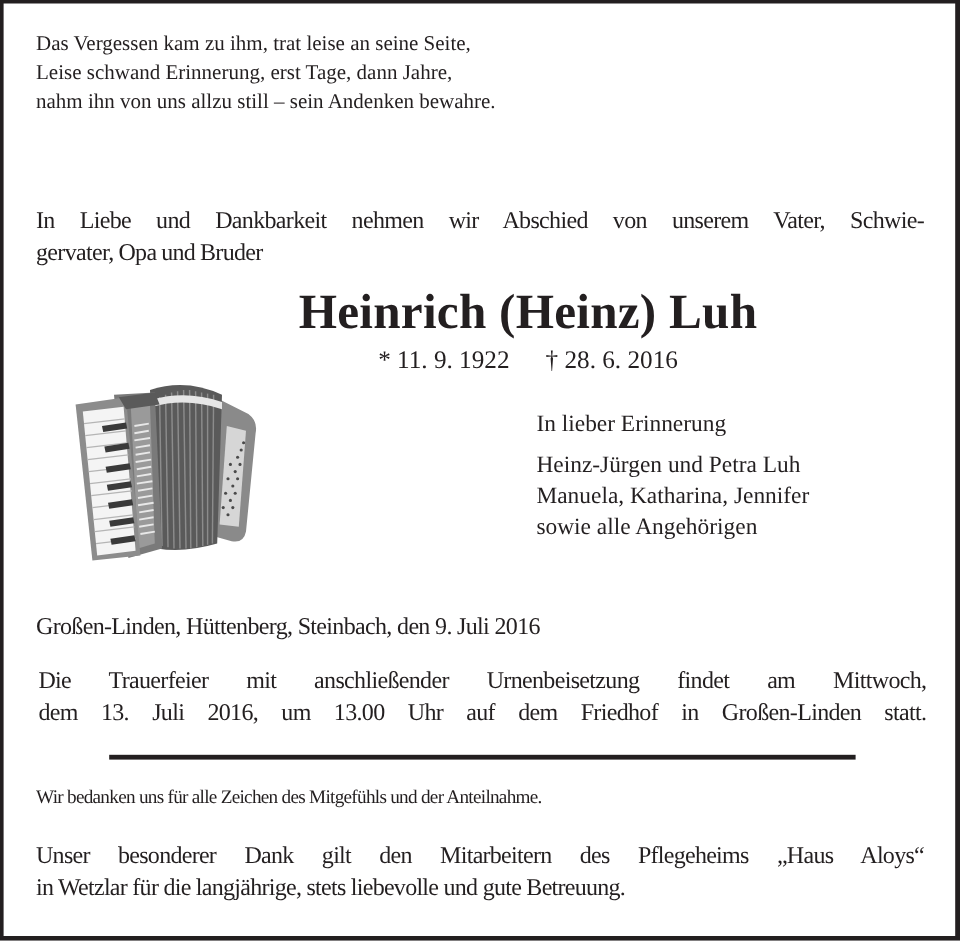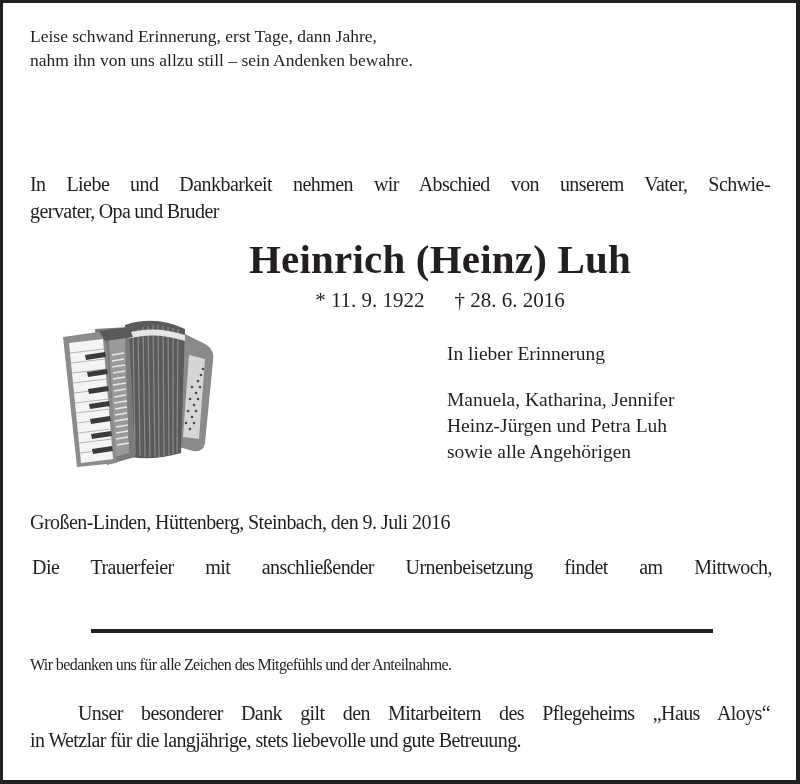--- a/index.html
+++ b/index.html
@@ -23,42 +23,43 @@
 
     .name { left: 170px; width: 540px; top: 234px; text-align: center; font-weight: bold;
             font-size: 41px; line-height: 50px; letter-spacing: 0.2px; white-space: nowrap; }
     .dates { left: 170px; width: 540px; top: 287px; text-align: center;
              font-size: 21px; line-height: 26px; white-space: nowrap; }
     .dates .gap { display: inline-block; width: 30px; }
 
     .accordion { left: 55px; top: 315px; width: 170px; height: 160px; }
 
     .family { left: 447px; top: 341px; font-size: 19.5px; line-height: 26px; }
-    .family .heading { margin-bottom: 20px; white-space: nowrap; }
+    .family .heading { margin-bottom: 8px; white-space: nowrap; }
     .family .names div { white-space: nowrap; }
 
     .place { left: 30px; top: 509px; font-size: 20px; line-height: 26px; letter-spacing: -0.55px; white-space: nowrap; }
     .service { left: 32px; top: 554px; width: 740px; font-size: 20px; line-height: 27px; letter-spacing: -0.55px; }
     .service div { white-space: nowrap; }
     .service .justify { text-align: justify; text-align-last: justify; white-space: normal; }
 
     .divider { left: 91px; top: 629px; width: 622px; height: 4px; background: #231f20; }
 
     .thanks { left: 30px; top: 652px; font-size: 16px; line-height: 26px; letter-spacing: -0.6px; white-space: nowrap; }
     .special { left: 30px; top: 700px; width: 740px; font-size: 20px; line-height: 27px; letter-spacing: -0.6px; }
     .special div { white-space: nowrap; }
-    .special .justify { text-align: justify; text-align-last: justify; white-space: normal; margin-left: 48px; }
+    .special .justify { text-align: justify; text-align-last: justify; white-space: normal; }
     .intro .justify { text-align: justify; text-align-last: justify; white-space: normal; }
   </style>
 </head>
 <body>
 
 <div class="frame"></div>
 
 <div class="abs serif poem">
+  <div>Das Vergessen kam zu ihm, trat leise an seine Seite,</div>
   <div>Leise schwand Erinnerung, erst Tage, dann Jahre,</div>
   <div>nahm ihn von uns allzu still – sein Andenken bewahre.</div>
 </div>
 
 <div class="abs serif intro">
   <div class="justify">In Liebe und Dankbarkeit nehmen wir Abschied von unserem Vater, Schwie-</div>
   <div>gervater, Opa und Bruder</div>
 </div>
 
 <h1 class="abs serif name">Heinrich (Heinz) Luh</h1>
@@ -150,30 +151,31 @@
         <path d="M36 119 L56 116 L57 121 L37 124 Z"></path>
       <path d="M37 134 L57 131 L58 136 L38 139 Z"></path>
     </g>
     <path d="M44 16 L74 12 L78 22 L50 26 Z" fill="#5a5a5a"></path>
   </svg>
 </div>
 
 <div class="abs serif family">
   <div class="heading">In lieber Erinnerung</div>
   <div class="names">
+    <div>Heinz-Jürgen und Petra Luh</div>
     <div>Manuela, Katharina, Jennifer</div>
-    <div>Heinz-Jürgen und Petra Luh</div>
     <div>sowie alle Angehörigen</div>
   </div>
 </div>
 
 <div class="abs serif place">Großen-Linden, Hüttenberg, Steinbach, den 9. Juli 2016</div>
 
 <div class="abs serif service">
   <div class="justify">Die Trauerfeier mit anschließender Urnenbeisetzung findet am Mittwoch,</div>
+  <div class="justify">dem 13. Juli 2016, um 13.00 Uhr auf dem Friedhof in Großen-Linden statt.</div>
 </div>
 
 <div class="abs divider"></div>
 
 <div class="abs serif thanks">Wir bedanken uns für alle Zeichen des Mitgefühls und der Anteilnahme.</div>
 
 <div class="abs serif special">
   <div class="justify">Unser besonderer Dank gilt den Mitarbeitern des Pflegeheims „Haus Aloys“</div>
   <div>in Wetzlar für die langjährige, stets liebevolle und gute Betreuung.</div>
 </div>

